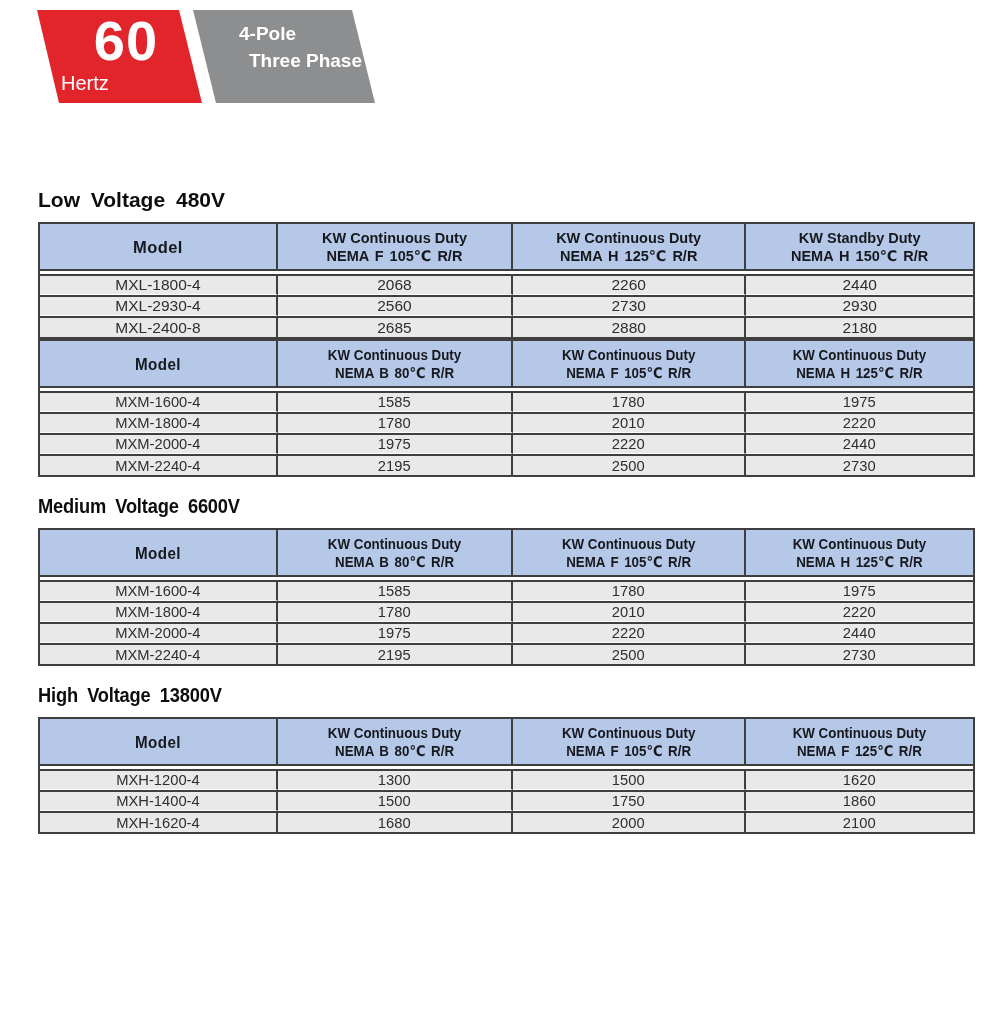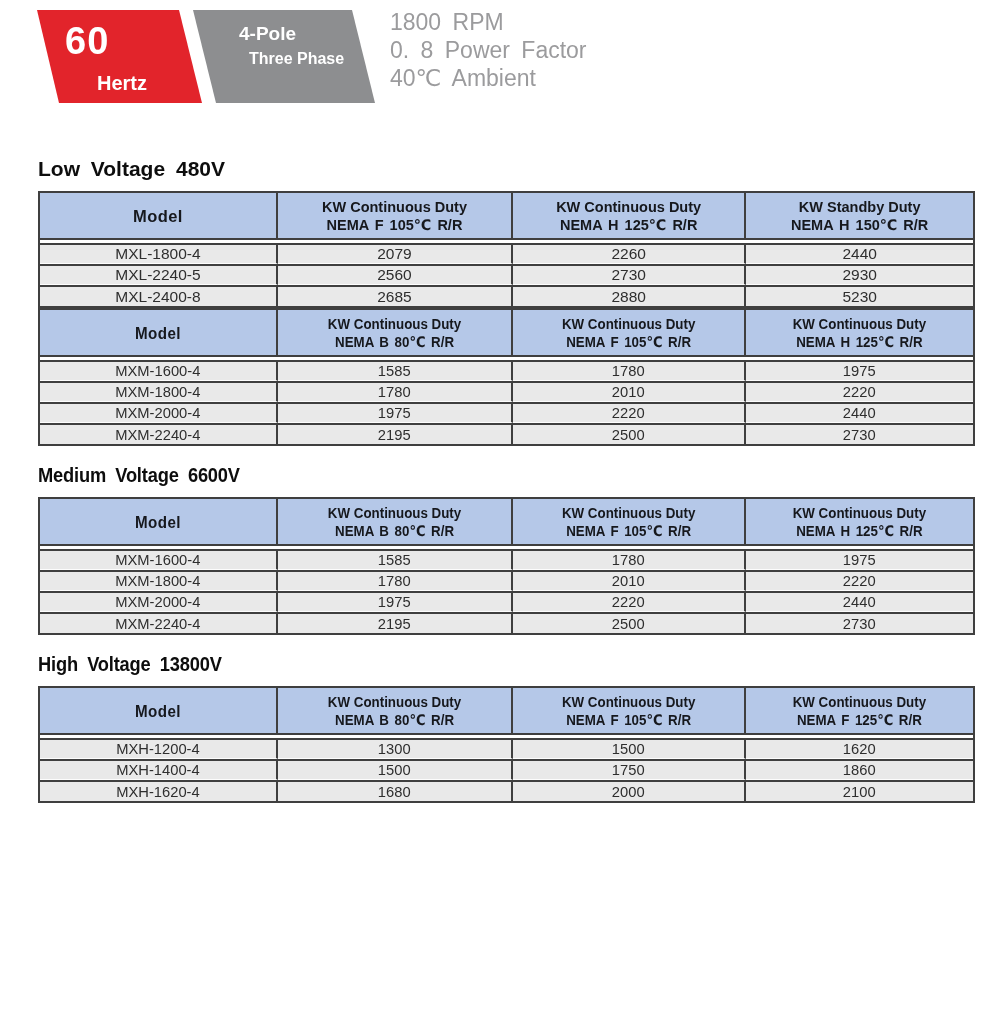--- a/index.html
+++ b/index.html
@@ -19,42 +19,42 @@
     background: var(--red_badge, #e2242b);
     clip-path: polygon(0 0, 142px 0, 165px 93px, 22px 93px);
   }
   .shape-gray {
     left: 193px; width: 182px;
     background: var(--gray_badge, #8d8e90);
     clip-path: polygon(0 0, 159px 0, 182px 93px, 23px 93px);
   }
   .freq-num {
     position: absolute; top: -2px; left: 28px; width: 122px;
-    color: #fff; font-size: 38px; font-weight: bold;
+    text-align: center; color: #fff; font-size: 56px; font-weight: bold;
     line-height: 66px; letter-spacing: 1px;
   }
   .freq-unit {
     position: absolute; top: 62px; left: 24px; width: 122px;
-    text-align: center; color: #fff; font-size: 20px; font-weight: bold;
+    color: #fff; font-size: 20px; font-weight: normal;
   }
   .pole-line  { position: absolute; top: 13px; left: 46px; color: #fff; font-size: 19px; font-weight: bold; }
-  .phase-line { position: absolute; top: 40px; left: 56px; color: #fff; font-size: 16px; font-weight: bold; }
+  .phase-line { position: absolute; top: 40px; left: 56px; color: #fff; font-size: 19px; font-weight: bold; }
   .specs {
     position: absolute; left: 390px; top: 8px;
     color: var(--spec_text, #9b9b9d);
     font-size: 23px; line-height: 28px; word-spacing: 5px;
   }
 
   
   main { margin-left: 38px; width: 937px; }
   h2 {
     font-size: 21px; line-height: 24px; font-weight: bold;
     color: #0d0d0d; word-spacing: 5px; margin: 17px 0 10px 0;
   }
-  main section:first-of-type h2 { margin-top: 42px; }
+  main section:first-of-type h2 { margin-top: 73px; }
   h2 .h { display: inline-block; transform-origin: 0 60%; }
   main section:nth-of-type(n+2) h2 .h { transform: scaleX(0.87); letter-spacing: -0.2px; }
 
   .tbl { border: 2px solid var(--table_border, #3f3f3f); width: 937px; background: #fff; }
   table { width: 100%; border-collapse: separate; border-spacing: 0; table-layout: fixed; }
   th {
     background: var(--header_blue, #b5c8e8);
     border-bottom: 2px solid var(--table_border, #3f3f3f);
     border-right: 2px solid var(--table_border, #3f3f3f);
     height: 47px; vertical-align: middle; text-align: center;
@@ -85,25 +85,20 @@
 <body>
 
 <div class="badge-area">
   <div class="shape shape-red">
     <div class="freq-num">60</div>
     <div class="freq-unit">Hertz</div>
   </div>
   <div class="shape shape-gray">
     <div class="pole-line">4-Pole</div>
     <div class="phase-line">Three Phase</div>
-  </div>
-  <div class="specs">
-    <div>1800 RPM</div>
-    <div>0. 8 Power Factor</div>
-    <div>40℃ Ambient</div>
   </div>
 </div>
 
 <main>
 
   <section>
     <h2><span class="h">Low Voltage 480V</span></h2>
     <div class="tbl">
       <table>
         <colgroup>
@@ -131,35 +126,35 @@
                 <span class="l2">NEMA H 150℃ R/R</span>
               </th>
           </tr>
         </thead>
         <tbody>
           <tr class="gap">
               <td colspan="4"></td>
             </tr>
           <tr>
             <td class="c"><span class="v">MXL-1800-4</span></td>
-            <td class="c"><span class="v">2079</span></td>
+            <td class="c"><span class="v">2068</span></td>
             <td class="c"><span class="v">2260</span></td>
             <td class="c"><span class="v">2440</span></td>
           </tr>
           <tr>
-            <td class="c"><span class="v">MXL-2240-5</span></td>
+            <td class="c"><span class="v">MXL-2930-4</span></td>
             <td class="c"><span class="v">2560</span></td>
             <td class="c"><span class="v">2730</span></td>
             <td class="c"><span class="v">2930</span></td>
           </tr>
           <tr>
             <td class="c"><span class="v">MXL-2400-8</span></td>
             <td class="c"><span class="v">2685</span></td>
             <td class="c"><span class="v">2880</span></td>
-            <td class="c"><span class="v">5230</span></td>
+            <td class="c"><span class="v">2180</span></td>
           </tr>
         </tbody>
       </table>
     </div>
   </section>
 
   <section>
     <div class="tbl">
       <table>
         <colgroup>

